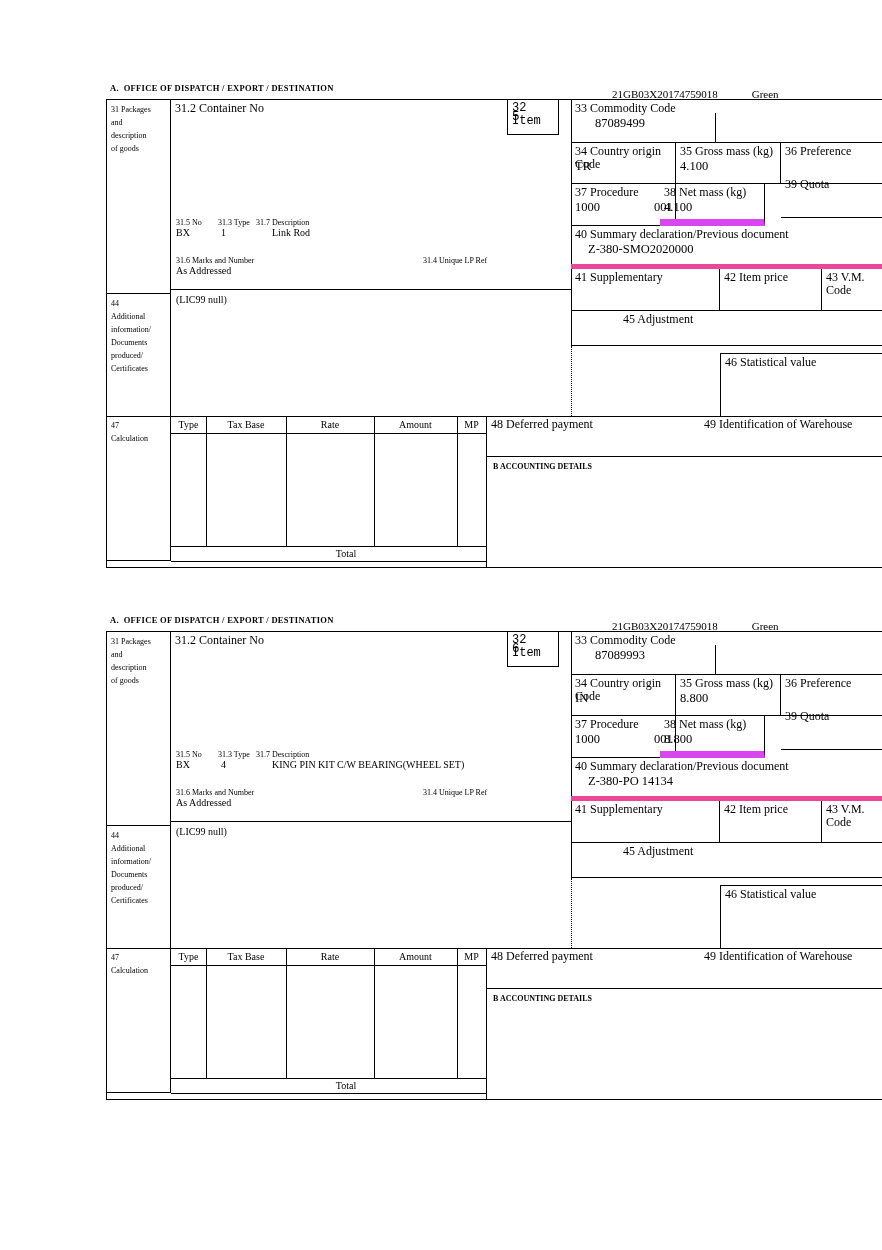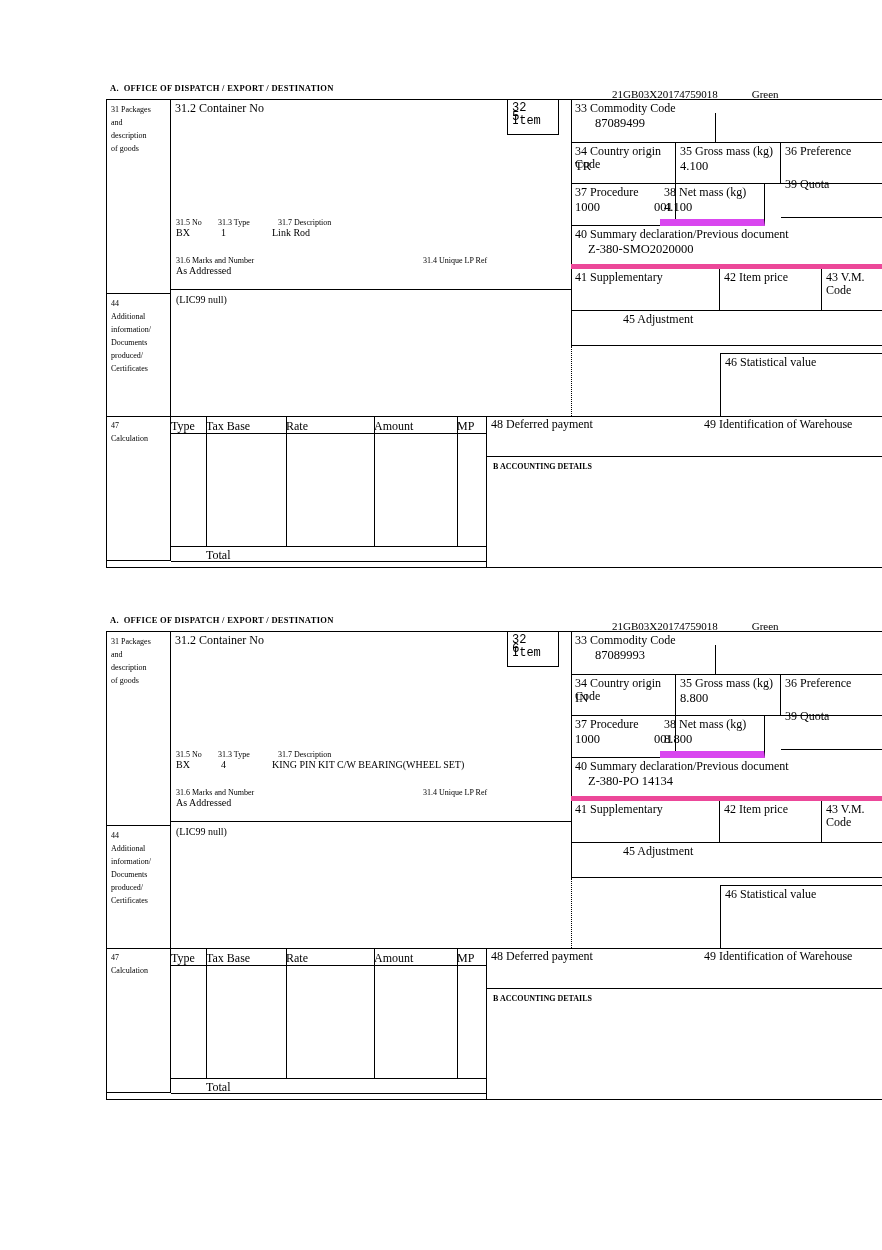--- a/index.html
+++ b/index.html
@@ -47,25 +47,25 @@
   .c49{left:593px;top:316px;width:185px;height:41px;border-bottom:1px solid #000;}
   .cB{left:379px;top:357px;width:399px;height:110px;border-left:1px solid #000;}
   .bLabel{font-size:8px;font-weight:bold;padding:5px 0 0 6px;}
   .hCalc{left:0;top:316px;width:778px;height:0;border-top:1px solid #000;}
   .hHead{left:64px;top:333px;width:315px;height:0;border-top:1px solid #000;}
   .hTotT{left:64px;top:446px;width:315px;height:0;border-top:1px solid #000;}
   .hTotB{left:64px;top:461px;width:315px;height:0;border-top:1px solid #000;}
   .hl44{left:64px;top:189px;width:400px;height:0;border-top:1px solid #000;}
   .cv{top:316px;width:0;height:130px;border-left:1px solid #000;}
   .cv1{left:99px}.cv2{left:179px}.cv3{left:267px}.cv4{left:350px}
-  .th{position:absolute;top:319px;font-size:12px;}
+  .th{position:absolute;top:319px;font-size:10px;text-align:center;}
   .thType{left:64px;width:35px}.thTax{left:99px;width:80px}.thRate{left:179px;width:88px}
   .thAmt{left:267px;width:83px}.thMP{left:350px;width:29px}
   .tot{left:99px;top:448px;width:280px;}
-  .l315{left:69px;top:118px}.l313{left:111px;top:118px}.l317{left:171px;top:118px}
+  .l315{left:69px;top:118px}.l313{left:111px;top:118px}.l317{left:149px;top:118px}
   .v315{left:69px;top:127px}.v313{left:114px;top:127px}.v317{left:165px;top:127px}
   .l316{left:69px;top:156px}.l314{left:316px;top:156px}
   .v316{left:69px;top:165px}
   .vLic{left:69px;top:194px}
 </style>
 </head>
 <body>
 
 <div class="page">
 

